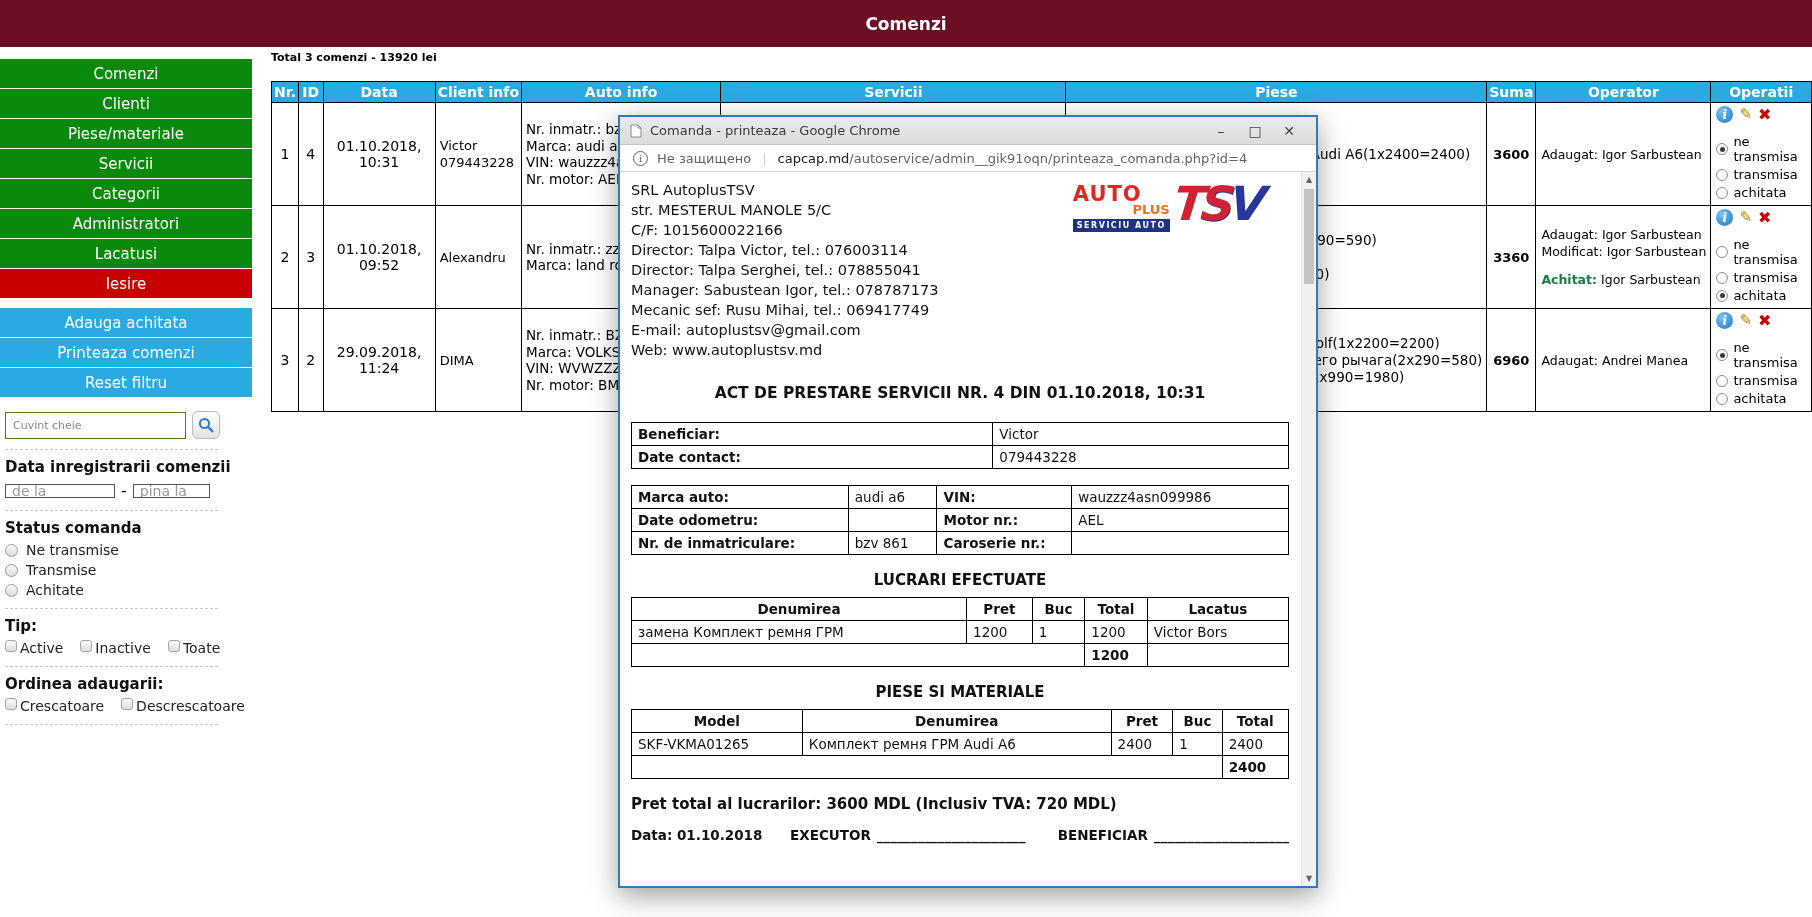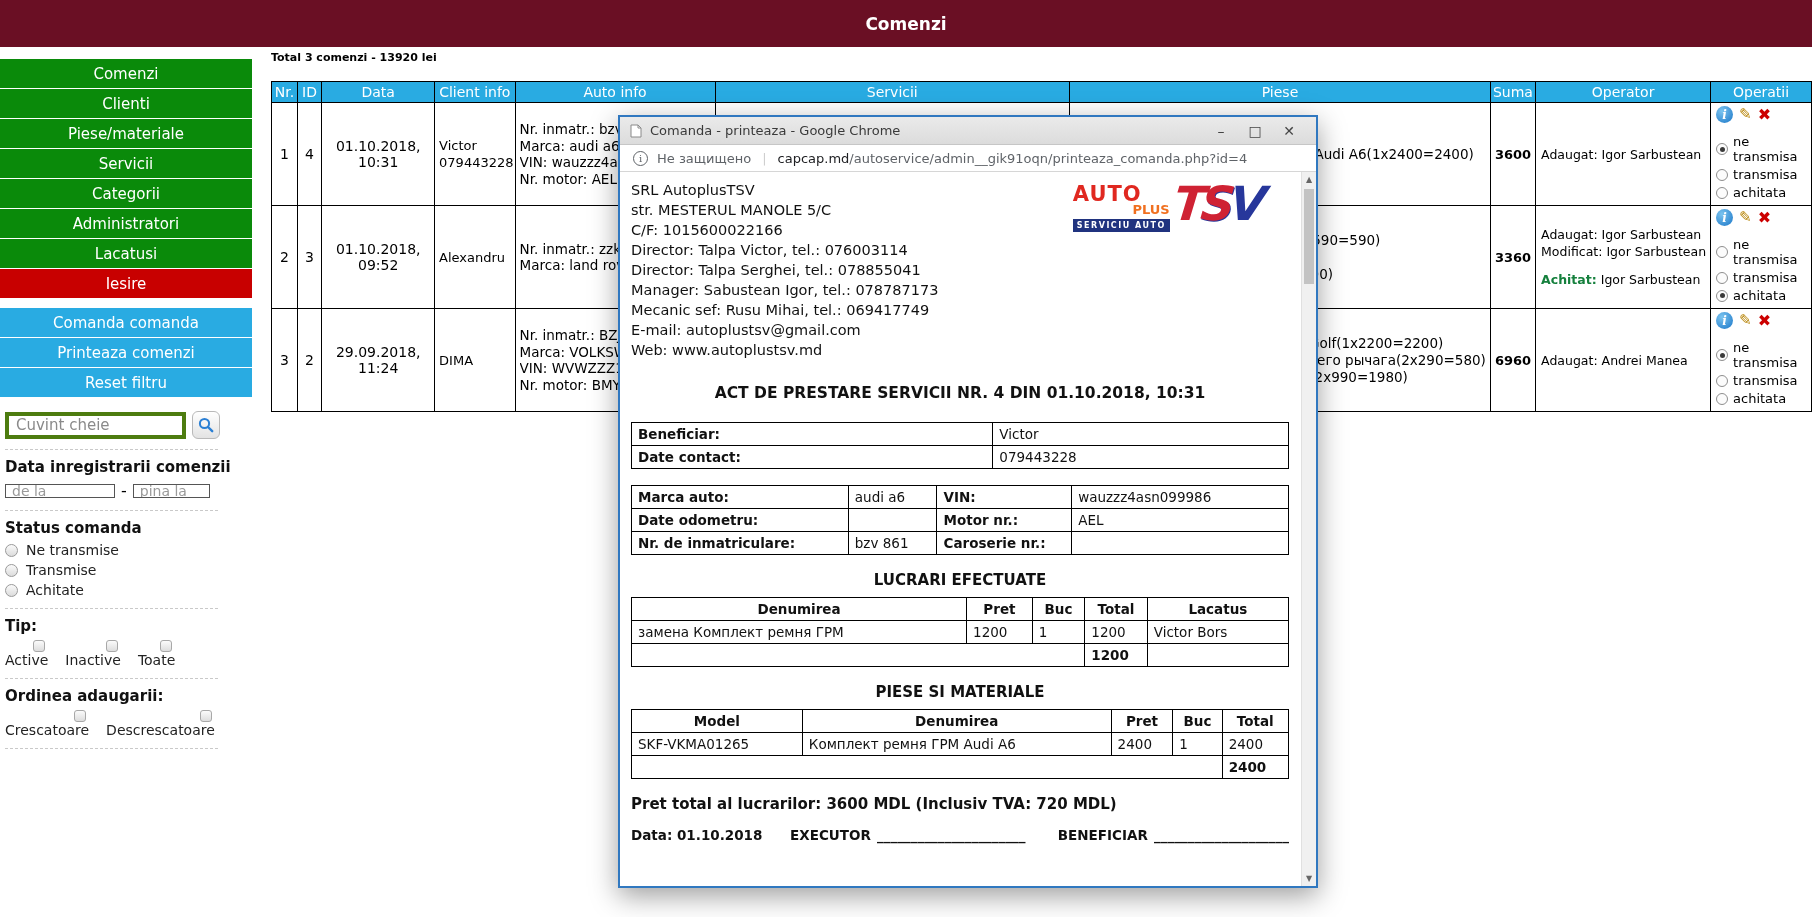--- a/index.html
+++ b/index.html
@@ -24,54 +24,54 @@
     height:29px; margin-bottom:1px; display:flex; align-items:center; justify-content:center;
     color:#fff; font-size:15px; cursor:pointer; user-select:none;
   }
   .side-btn.green { background:#0A8A0A; }
   .side-btn.red   { background:#C80000; }
   .side-gap { height:9px; }
   .side-btn.blue  { background:#29ABE2; }
   .filters { padding:13px 6px 0 5px; }
   .search-row { display:flex; align-items:center; gap:6px; }
   .search-input {
-    width:181px; height:27px; border:4px solid #4d7c0f; padding:0 7px;
-    font-size:15px; color:#333; font-family:inherit;
+    width:181px; height:27px; border:1px solid #4d7c0f; padding:0 7px;
+    font-size:11px; color:#333; font-family:inherit;
   }
   .search-input::placeholder { color:#8a8a8a; }
   .search-btn {
     width:28px; height:28px; border:1px solid #b9b9b9; border-radius:6px;
     background:linear-gradient(#ffffff,#e3e3e3);
     display:flex; align-items:center; justify-content:center; cursor:pointer;
   }
   .dashed { border-top:1px dashed #c9c9c9; margin:10px 0 8px; width:213px; }
   .f-label { font-weight:bold; font-size:15px; color:#111; margin-bottom:5px; }
   .date-row { display:flex; align-items:center; gap:6px; }
   .date-input { height:14px; border:1px solid #555; font-size:14px; padding:0 6px; color:#333; font-family:inherit; }
   .date-input::placeholder { color:#9a9a9a; }
   .d1 { width:110px; } .d2 { width:77px; }
   .radio-line { display:flex; align-items:center; gap:8px; margin:4px 0; font-size:14px; color:#222; }
   .radio {
     width:13px; height:13px; border-radius:50%; border:1px solid #9a9a9a; flex:none;
     background:linear-gradient(#fafafa,#dcdcdc);
   }
   .inline-opts { display:flex; gap:17px; font-size:14px; color:#222; align-items:center; flex-wrap:wrap; }
-  .opt { display:flex; align-items:flex-end;flex-direction:column; }
+  .opt { display:flex; align-items:flex-start; }
   .checkbox {
     width:12px; height:12px; border-radius:3px; border:1px solid #a8a8a8; flex:none;
     background:linear-gradient(#fbfbfb,#dddddd); margin-right:3px;
   }
   
   .total-label { position:absolute; left:271px; top:51px; font-weight:bold; font-size:11px; }
   table.orders {
     position:absolute; left:271px; top:81px; border-collapse:collapse;
     table-layout:fixed; font-size:14px;
   }
   .orders th {
-    background:#29ABE2; color:#fff; font-weight:normal; font-size:14px;
+    background:#29ABE2; color:#fff; font-weight:bold; font-size:14px;
     height:21px; border:1px solid #000; padding:0 2px; overflow:hidden; white-space:nowrap;
   }
   .orders td { border:1px solid #000; padding:2px 4px; vertical-align:middle; overflow:hidden; }
   td.center { text-align:center; }
   td.client-cell { font-size:13px; padding:2px 1px 2px 4px; }
   .client-line { white-space:nowrap; line-height:17px; }
   td.auto-cell { font-size:13.5px; }
   .auto-line { white-space:nowrap; line-height:16.5px; overflow:hidden; }
   td.piese-cell { padding-left:212px; font-size:13.5px; overflow:visible; }
   .piese-line { white-space:nowrap; line-height:17px; }
@@ -167,21 +167,21 @@
       <div class="side-btn green">Clienti</div>
       <div class="side-btn green">Piese/materiale</div>
       <div class="side-btn green">Servicii</div>
       <div class="side-btn green">Categorii</div>
       <div class="side-btn green">Administratori</div>
       <div class="side-btn green">Lacatusi</div>
     </div>
   <div class="side-btn red">Iesire</div>
   <div class="side-gap"></div>
   <div>
-      <div class="side-btn blue">Comanda comanda</div>
+      <div class="side-btn blue">Adauga achitata</div>
       <div class="side-btn blue">Printeaza comenzi</div>
       <div class="side-btn blue">Reset filtru</div>
     </div>
 
   <div class="filters">
     <div class="search-row">
       <input class="search-input" type="text" placeholder="Cuvint cheie" style="">
       <span class="search-btn">
         <svg width="16" height="16" viewBox="0 0 16 16">
           <circle cx="6.5" cy="6.5" r="4.6" fill="none" stroke="#2a7fd4" stroke-width="2"></circle>

